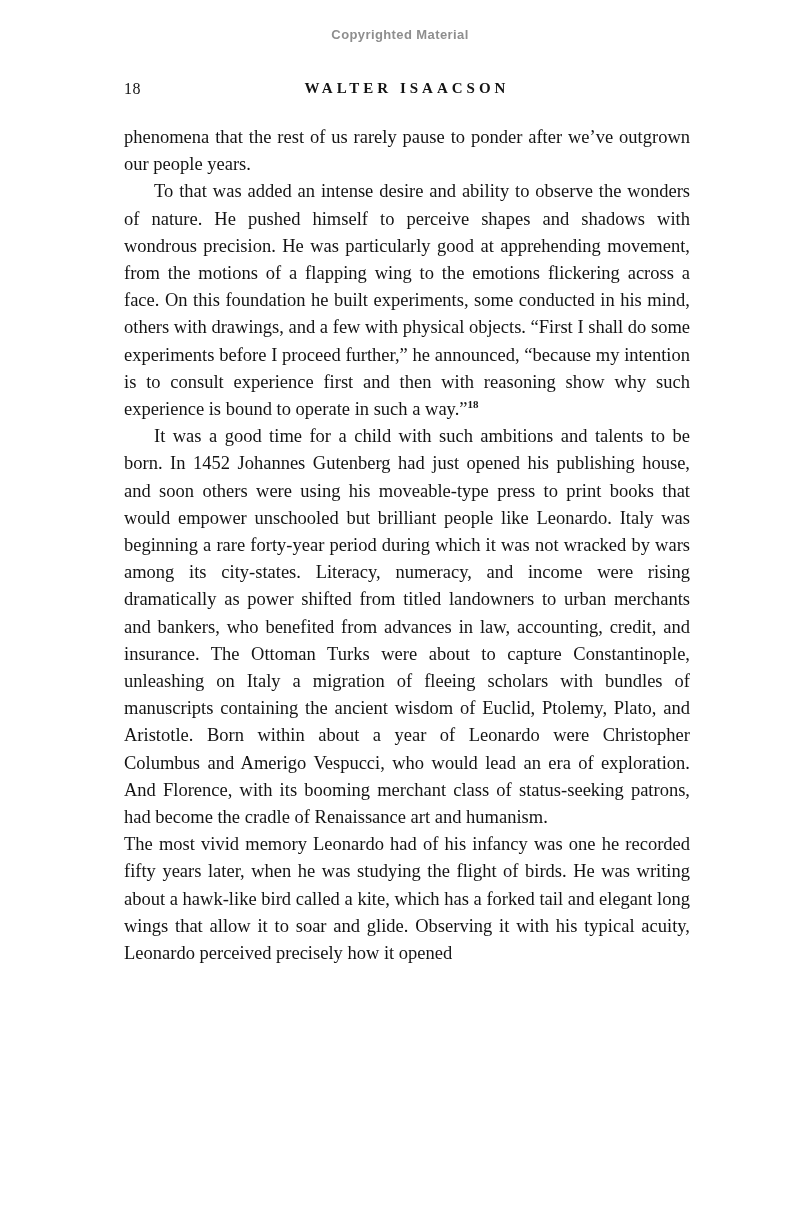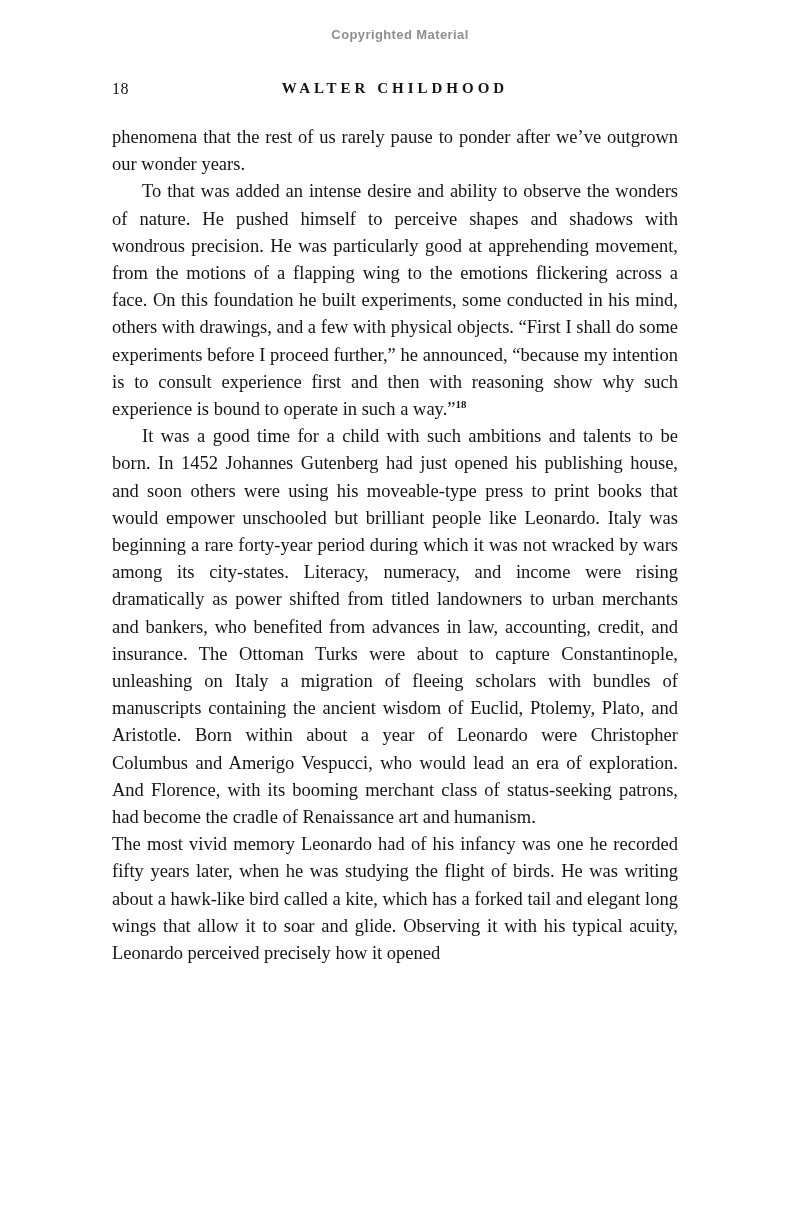--- a/index.html
+++ b/index.html
@@ -25,21 +25,21 @@
     font-weight: bold;
     font-size: 13px;
     letter-spacing: 0.4px;
     color: #8e8e8e;
   }
   .watermark.top { top: 27px; }
   .watermark.bottom { top: 1162px; }
 
   .content {
     position: absolute;
-    left: 112px;
+    left: 124px;
     top: 80px;
     width: 566px;
   }
   .running-header {
     position: relative;
     height: 20px;
     margin-bottom: 24px;
   }
   .page-number {
     position: absolute;
@@ -82,24 +82,24 @@
 <body>
 
 <main class="page">
 
   <div class="watermark top">Copyrighted Material</div>
 
   <div class="content">
 
     <header class="running-header">
       <span class="page-number">18</span>
-      <span class="running-title">WALTER CHILDHOOD</span>
+      <span class="running-title">WALTER ISAACSON</span>
     </header>
 
-    <p class="body-par">phenomena that the rest of us rarely pause to ponder after we’ve outgrown our wonder years.</p>
+    <p class="body-par">phenomena that the rest of us rarely pause to ponder after we’ve outgrown our people years.</p>
 
     <p class="body-par indent"><span>To that was added an intense desire and ability to observe the wonders of nature. He pushed himself to perceive shapes and shadows with wondrous precision. He was particularly good at apprehending movement, from the motions of a flapping wing to the emotions flickering across a face. On this foundation he built experiments, some conducted in his mind, others with drawings, and a few with physical objects. “First I shall do some experiments before I proceed further,” he announced, “because my intention is to consult experience first and then with reasoning show why such experience is bound to operate in such a way.”</span><sup class="fnote">18</sup></p>
 
     <p class="body-par indent">It was a good time for a child with such ambitions and talents to be born. In 1452 Johannes Gutenberg had just opened his publishing house, and soon others were using his moveable-type press to print books that would empower unschooled but brilliant people like Leonardo. Italy was beginning a rare forty-year period during which it was not wracked by wars among its city-states. Literacy, numeracy, and income were rising dramatically as power shifted from titled landowners to urban merchants and bankers, who benefited from advances in law, accounting, credit, and insurance. The Ottoman Turks were about to capture Constantinople, unleashing on Italy a migration of fleeing scholars with bundles of manuscripts containing the ancient wisdom of Euclid, Ptolemy, Plato, and Aristotle. Born within about a year of Leonardo were Christopher Columbus and Amerigo Vespucci, who would lead an era of exploration. And Florence, with its booming merchant class of status-seeking patrons, had become the cradle of Renaissance art and humanism.</p>
 
 
     <p class="body-par">The most vivid memory Leonardo had of his infancy was one he recorded fifty years later, when he was studying the flight of birds. He was writing about a hawk-like bird called a kite, which has a forked tail and elegant long wings that allow it to soar and glide. Observing it with his typical acuity, Leonardo perceived precisely how it opened</p>
 
   </div>
 

